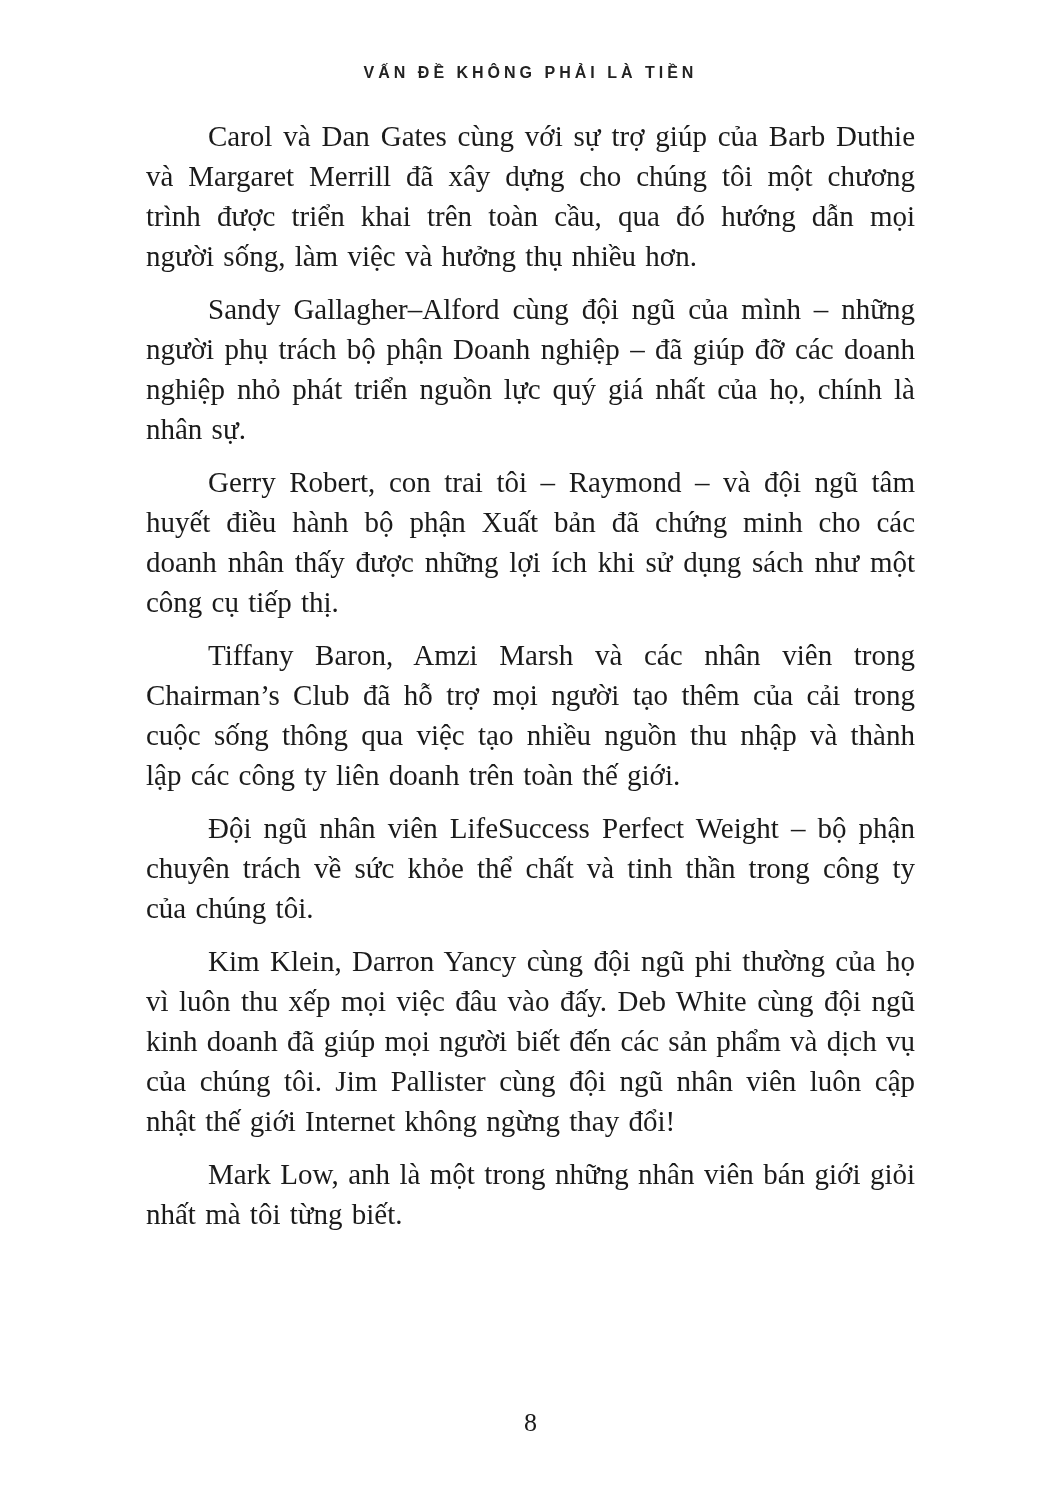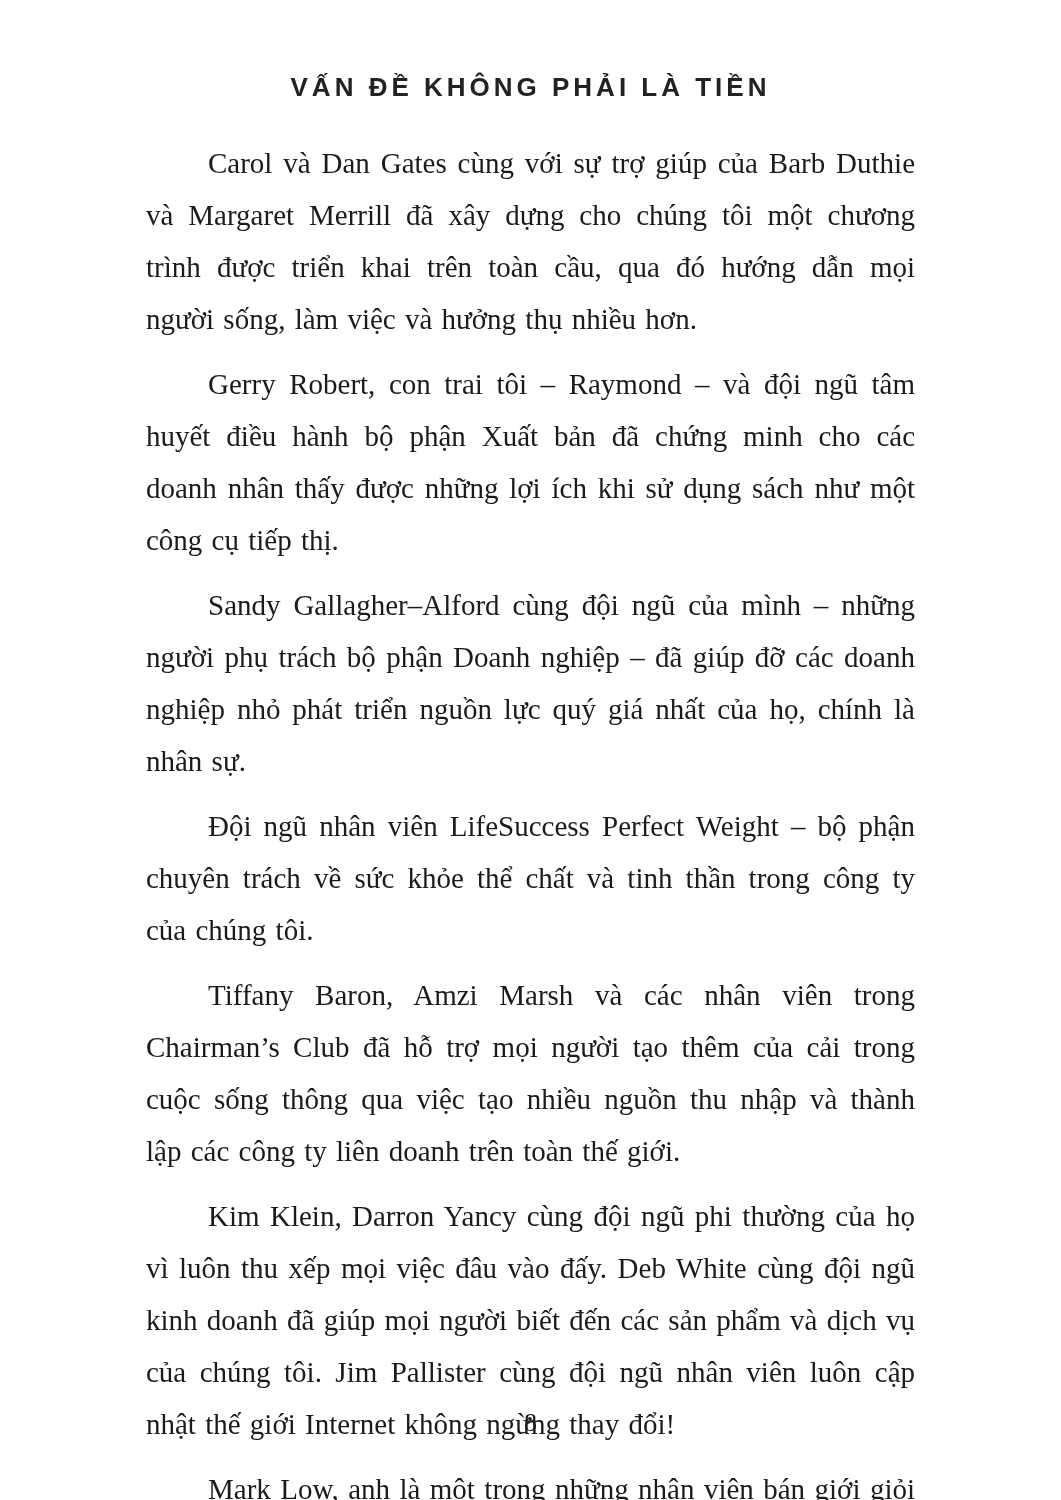--- a/index.html
+++ b/index.html
@@ -14,30 +14,30 @@
     margin: 0 auto;
     background: #ffffff;
     box-sizing: border-box;
     padding: 64px 146px 0 146px;
     font-family: "Liberation Serif", serif;
     color: #1b1b1b;
     overflow: hidden;
   }
   .running-header {
     font-family: "Liberation Sans", sans-serif;
-    font-size: 26px;
+    font-size: 16px;
     font-weight: 700;
     letter-spacing: 4px;
     text-align: center;
     color: #222222;
-    margin: 8px 0 34px 0;
+    margin: 0 0 34px 0;
   }
   .content p.para {
     font-size: 29px;
-    line-height: 52px;
+    line-height: 40px;
     text-align: justify;
     text-indent: 62px;
     margin: 0 0 13px 0;
     color: #1b1b1b;
     word-spacing: 2px;
   }
   .page-number {
     position: absolute;
     left: 0;
     right: 0;
@@ -49,22 +49,22 @@
   }
 </style>
 </head>
 <body>
 
 <div class="page">
   <div class="running-header">VẤN ĐỀ KHÔNG PHẢI LÀ TIỀN</div>
 
   <div class="content">
       <p class="para">Carol và Dan Gates cùng với sự trợ giúp của Barb Duthie và Margaret Merrill đã xây dựng cho chúng tôi một chương trình được triển khai trên toàn cầu, qua đó hướng dẫn mọi người sống, làm việc và hưởng thụ nhiều hơn.</p>
+      <p class="para">Sandy Gallagher–Alford cùng đội ngũ của mình – những người phụ trách bộ phận Doanh nghiệp – đã giúp đỡ các doanh nghiệp nhỏ phát triển nguồn lực quý giá nhất của họ, chính là nhân sự.</p>
       <p class="para">Gerry Robert, con trai tôi – Raymond – và đội ngũ tâm huyết điều hành bộ phận Xuất bản đã chứng minh cho các doanh nhân thấy được những lợi ích khi sử dụng sách như một công cụ tiếp thị.</p>
-      <p class="para">Sandy Gallagher–Alford cùng đội ngũ của mình – những người phụ trách bộ phận Doanh nghiệp – đã giúp đỡ các doanh nghiệp nhỏ phát triển nguồn lực quý giá nhất của họ, chính là nhân sự.</p>
+      <p class="para">Tiffany Baron, Amzi Marsh và các nhân viên trong Chairman’s Club đã hỗ trợ mọi người tạo thêm của cải trong cuộc sống thông qua việc tạo nhiều nguồn thu nhập và thành lập các công ty liên doanh trên toàn thế giới.</p>
       <p class="para">Đội ngũ nhân viên LifeSuccess Perfect Weight – bộ phận chuyên trách về sức khỏe thể chất và tinh thần trong công ty của chúng tôi.</p>
-      <p class="para">Tiffany Baron, Amzi Marsh và các nhân viên trong Chairman’s Club đã hỗ trợ mọi người tạo thêm của cải trong cuộc sống thông qua việc tạo nhiều nguồn thu nhập và thành lập các công ty liên doanh trên toàn thế giới.</p>
       <p class="para">Kim Klein, Darron Yancy cùng đội ngũ phi thường của họ vì luôn thu xếp mọi việc đâu vào đấy. Deb White cùng đội ngũ kinh doanh đã giúp mọi người biết đến các sản phẩm và dịch vụ của chúng tôi. Jim Pallister cùng đội ngũ nhân viên luôn cập nhật thế giới Internet không ngừng thay đổi!</p>
       <p class="para">Mark Low, anh là một trong những nhân viên bán giới giỏi nhất mà tôi từng biết.</p>
     </div>
 
   <div class="page-number">8</div>
 </div>
 
 </body></html>

